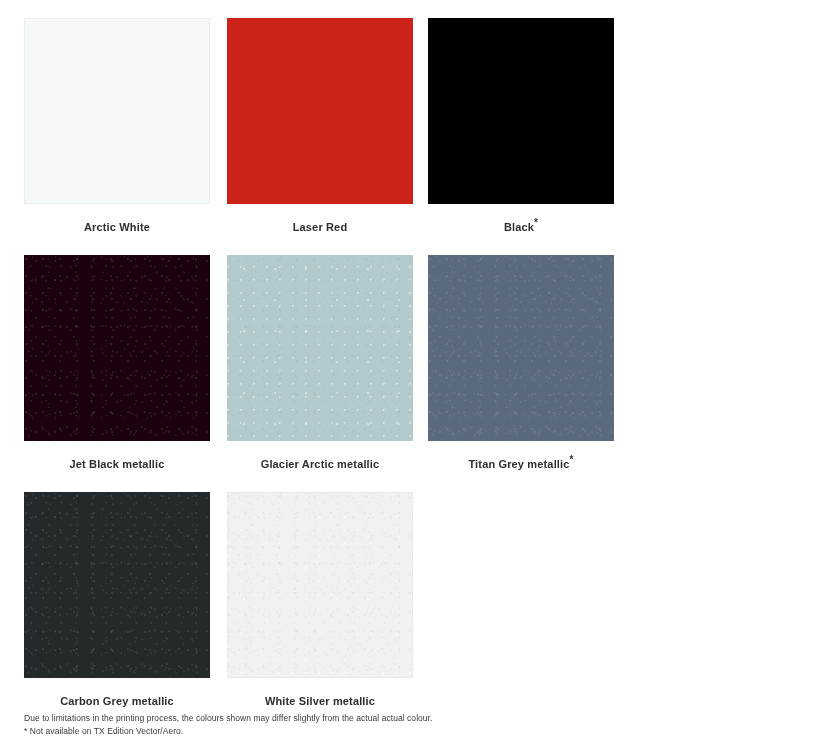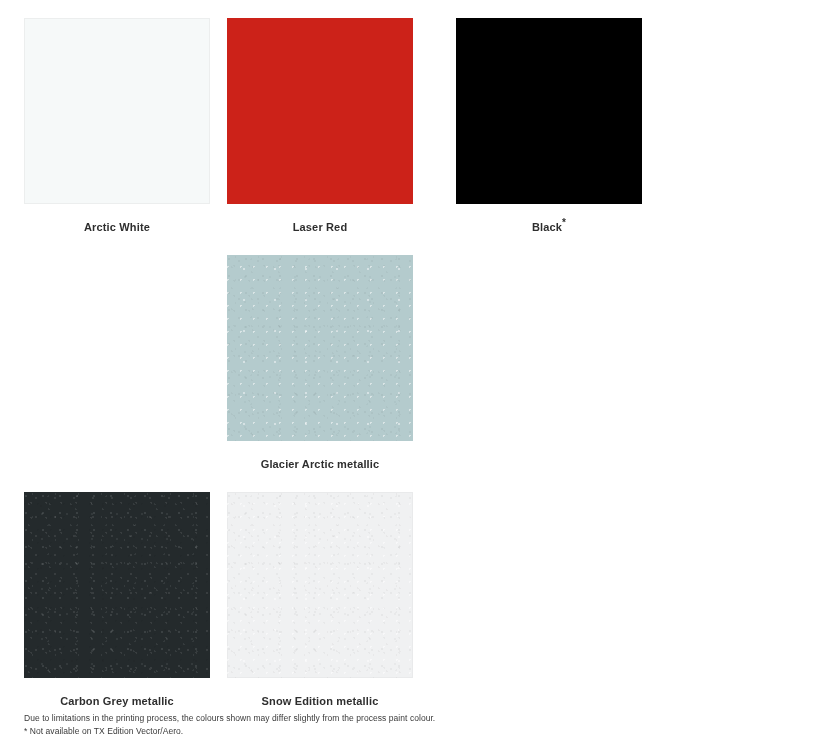--- a/index.html
+++ b/index.html
@@ -34,21 +34,21 @@
   .swatch-row.row-2 { top: 255px; }
   .swatch-row.row-3 { top: 492px; padding-left: 16px; }
 
   .swatch-cell {
     position: absolute;
     top: 0;
     width: 186px;
   }
   .swatch-cell.col-1 { left: 24px; }
   .swatch-cell.col-2 { left: 227px; }
-  .swatch-cell.col-3 { left: 428px; margin-left: 28px; }
+  .swatch-cell.col-3 { left: 428px; }
   .swatch-cell.col-4 { left: 630px; }
 
   .swatch-chip {
     width: 186px;
     height: 186px;
     position: relative;
     overflow: hidden;
   }
 
   
@@ -130,35 +130,43 @@
       <div class="swatch-chip" style="background-color: rgb(204, 34, 25); box-shadow: rgb(204, 34, 25) 0px 0px 0px 1px inset;"></div>
       <div class="swatch-label"><span>Laser Red</span><span class="star"></span></div>
     </div>
     <div class="swatch-cell col-3">
       <div class="swatch-chip" style="background-color: rgb(0, 0, 0); box-shadow: rgb(0, 0, 0) 0px 0px 0px 1px inset;"></div>
       <div class="swatch-label"><span>Black</span><span class="star">*</span></div>
     </div>
   </div>
 
   <div class="swatch-row row-2">
+    <div class="swatch-cell col-1">
+      <div class="swatch-chip metallic" style="background-color: rgb(29, 0, 16); box-shadow: rgb(29, 0, 16) 0px 0px 0px 1px inset;"></div>
+      <div class="swatch-label"><span>Jet Black metallic</span><span class="star"></span></div>
+    </div>
     <div class="swatch-cell col-2">
       <div class="swatch-chip metallic light-metallic" style="background-color: rgb(180, 203, 205); box-shadow: rgb(180, 203, 205) 0px 0px 0px 1px inset;"></div>
       <div class="swatch-label"><span>Glacier Arctic metallic</span><span class="star"></span></div>
+    </div>
+    <div class="swatch-cell col-3">
+      <div class="swatch-chip metallic" style="background-color: rgb(91, 106, 125); box-shadow: rgb(91, 106, 125) 0px 0px 0px 1px inset;"></div>
+      <div class="swatch-label"><span>Titan Grey metallic</span><span class="star">*</span></div>
     </div>
   </div>
 
   <div class="swatch-row row-3">
     <div class="swatch-cell col-1">
       <div class="swatch-chip metallic" style="background-color: rgb(36, 42, 44); box-shadow: rgb(36, 42, 44) 0px 0px 0px 1px inset;"></div>
       <div class="swatch-label"><span>Carbon Grey metallic</span><span class="star"></span></div>
     </div>
     <div class="swatch-cell col-2">
       <div class="swatch-chip metallic light-metallic" style="background-color: rgb(240, 241, 242); box-shadow: rgb(233, 234, 235) 0px 0px 0px 1px inset;"></div>
-      <div class="swatch-label"><span>Snow Edition metallic</span><span class="star"></span></div>
+      <div class="swatch-label"><span>White Silver metallic</span><span class="star"></span></div>
     </div>
   </div>
 
 </div>
 
 <div class="footnotes">
-  <div class="footnote-line">Due to limitations in the printing process, the colours shown may differ slightly from the process paint colour.</div>
+  <div class="footnote-line">Due to limitations in the printing process, the colours shown may differ slightly from the actual actual colour.</div>
   <div class="footnote-line">* Not available on TX Edition Vector/Aero.</div>
 </div>
 
 </body></html>

